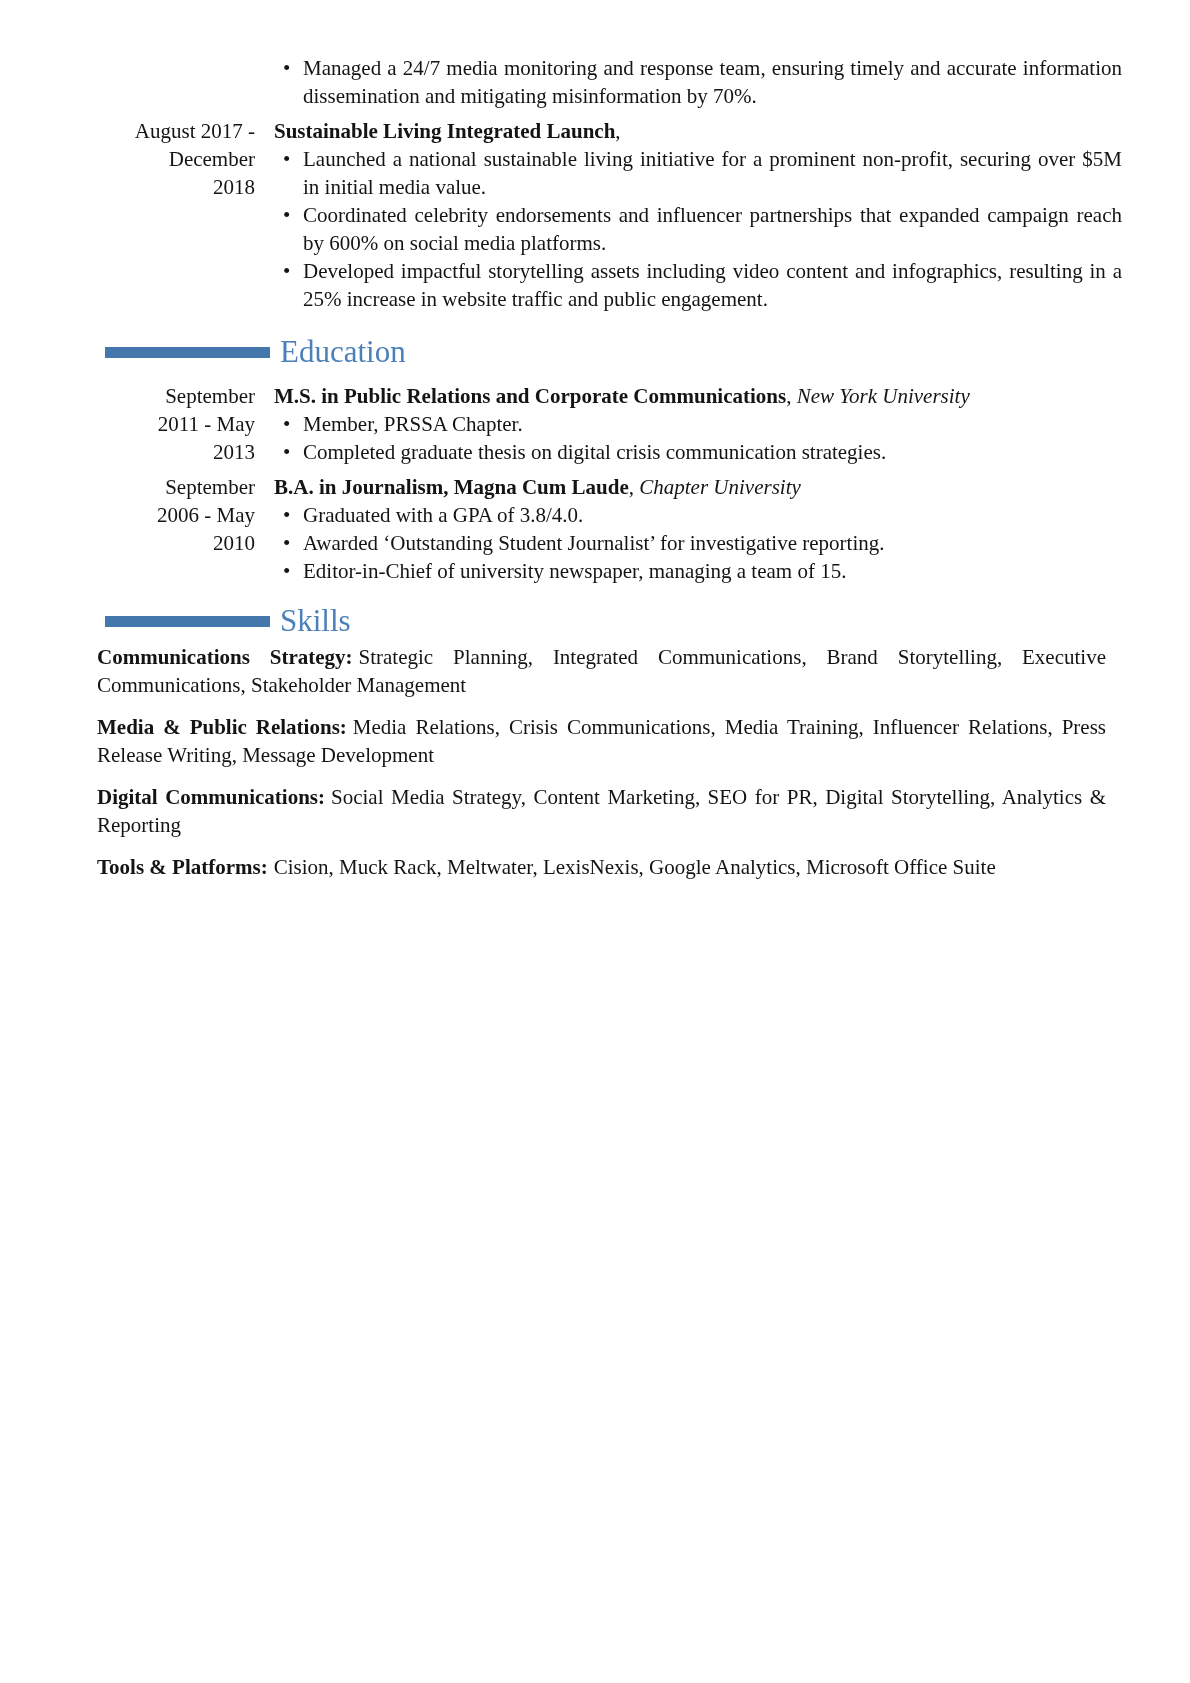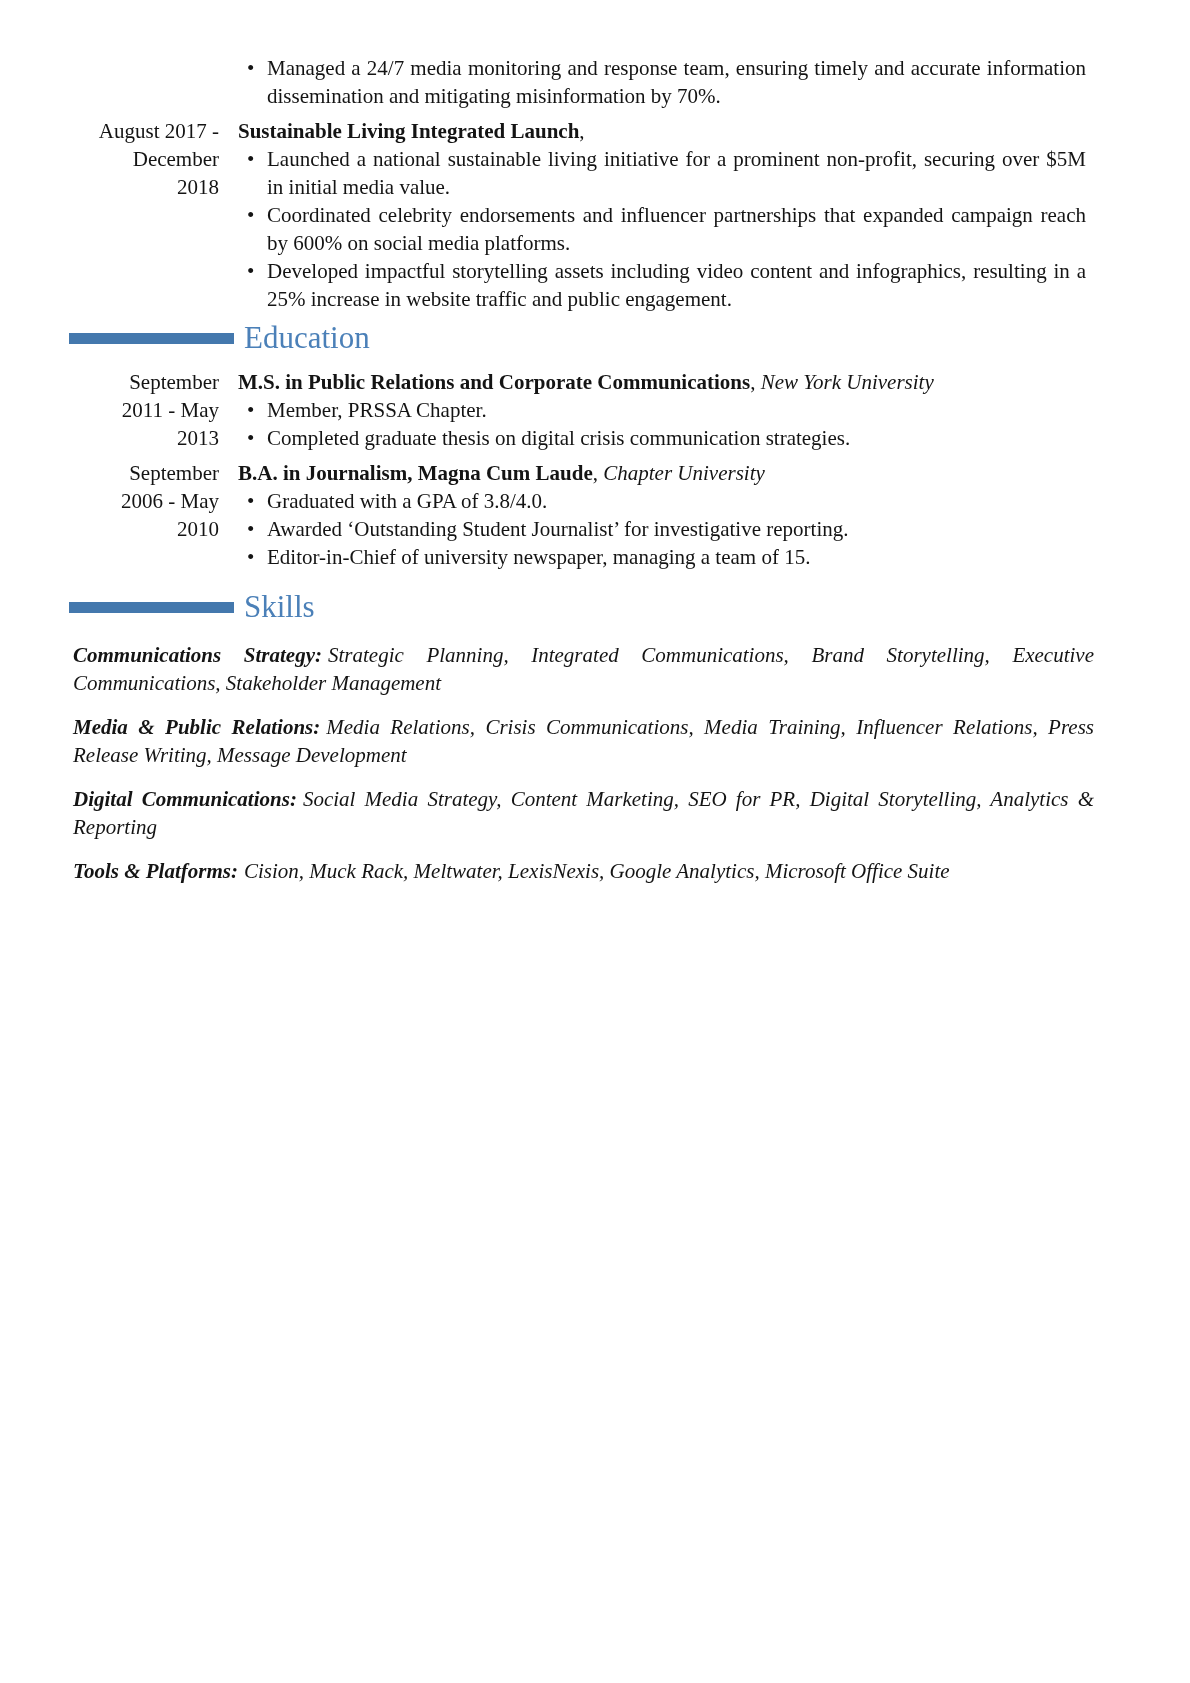--- a/index.html
+++ b/index.html
@@ -4,21 +4,21 @@
 <style>
   html, body {
     margin: 0;
     padding: 0;
     background: #ffffff;
   }
   .page {
     width: 1190px;
     height: 1683px;
     box-sizing: border-box;
-    padding: 54px 80px 0 57px;
+    padding: 54px 80px 0 93px;
     background: #ffffff;
     font-family: "Liberation Serif", "DejaVu Serif", serif;
     font-size: 21px;
     line-height: 28px;
     color: #141414;
     overflow: hidden;
   }
   
   .entry {
     display: grid;
@@ -67,28 +67,27 @@
     margin-left: 12px;
     background: #4478ad;
     flex: 0 0 auto;
   }
   .section-heading .heading-title {
     font-size: 31px;
     line-height: 36px;
     font-weight: normal;
     color: #4b80b8;
   }
-  .section-education .section-heading { margin-top: 7px; margin-bottom: 12px; }
+  .section-education .section-heading { margin-top: 21px; margin-bottom: 12px; }
   .section-skills .section-heading { margin-top: 18px; margin-bottom: 2px; }
   
   .skill-para {
-    margin: 16px;
+    margin: 4px;
     text-align: justify;
     hyphens: auto;
-    font-style: italic;
   }
   .skill-para + .skill-para { margin-top: 14px; }
   .skill-label {
     font-weight: bold;
     margin-right: 6px;
   }
 </style>
 </head>
 <body>
 

